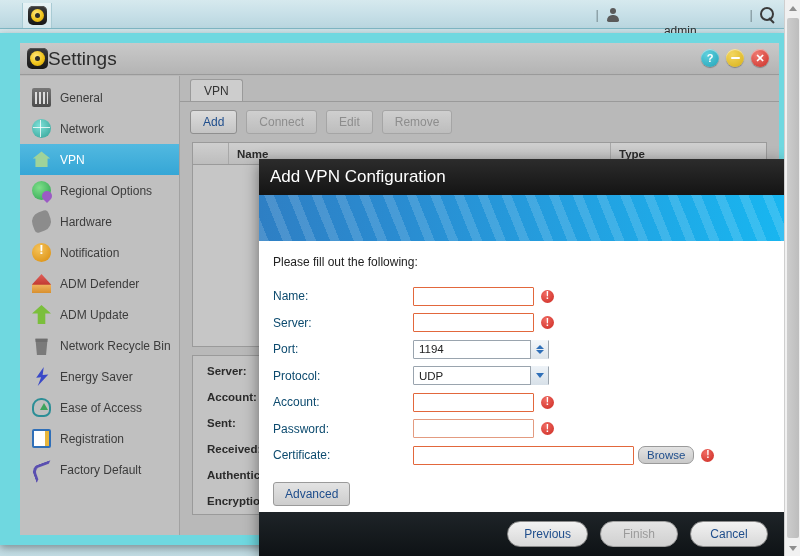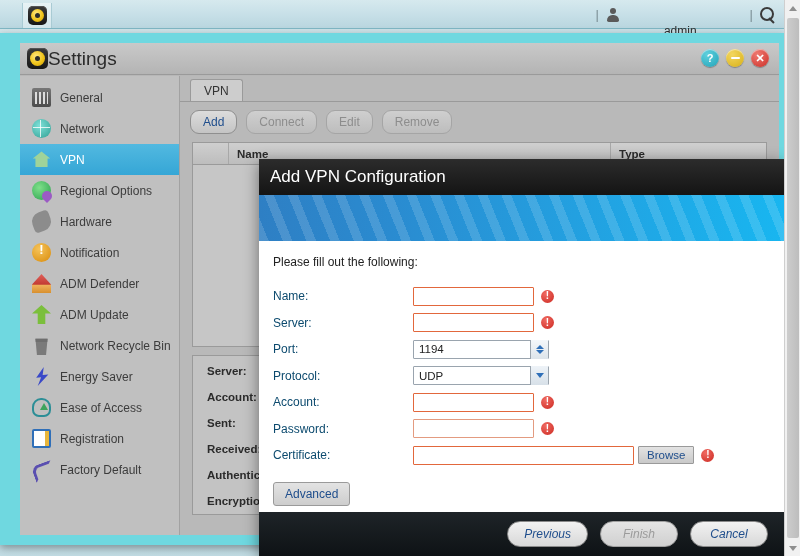--- a/index.html
+++ b/index.html
@@ -165,21 +165,21 @@
     height:26px; padding-left:10px; display:flex; align-items:flex-end;
     border-bottom:1px solid #9a9a9a;
   }
   .tab{
     background:#cdcdcd; border:1px solid #9a9a9a; border-bottom:none;
     border-radius:3px 3px 0 0; padding:4px 13px 3px; font-size:12px; color:#333;
   }
   #toolbar{ height:40px; display:flex; align-items:center; gap:9px; padding-left:10px; }
   .tbtn{
     background:linear-gradient(180deg,#dcdcdc,#c4c4c4);
-    border:1px solid #8f8f8f; border-radius:9px;
+    border:1px solid #8f8f8f; border-radius:3px;
     font-size:12px; color:#1e4d8c; padding:4px 12px; min-width:38px; text-align:center;
   }
   .tbtn.disabled{ color:#8d8d8d; background:linear-gradient(180deg,#cfcfcf,#bdbdbd); border-color:#a5a5a5; }
 
   #table{
     margin:0 12px; background:#c6c6c6;
     border:1px solid #9a9a9a; height:205px; position:relative; overflow:hidden;
   }
   #thead{ display:flex; height:22px; align-items:center;
     background:linear-gradient(180deg,#cfcfcf,#bdbdbd); border-bottom:1px solid #9a9a9a; }
@@ -246,35 +246,35 @@
      border-top:5px solid #2f6fb8; }
   .err{
     width:13px;height:13px;border-radius:50%;margin-left:7px;
     background:radial-gradient(circle at 36% 30%,#f06a62,#cc2a22);
     color:#fff;font-size:10px;font-weight:bold;display:flex;align-items:center;justify-content:center;
     line-height:1;
   }
   .browse{
     margin-left:4px; font-size:11.5px; color:#1e4d8c; padding:2px 8px;
     background:linear-gradient(180deg,#e3e3e3,#c9c9c9);
-    border:1px solid #9a9a9a; border-radius:1px;text-align:right;
+    border:1px solid #9a9a9a; border-radius:7px;text-align:right;
   }
   #adv{
     margin-top:13px; display:inline-block; font-size:12px; color:#1e4d8c;
     padding:4px 11px; background:linear-gradient(180deg,#e3e3e3,#cdcdcd);
     border:1px solid #9a9a9a; border-radius:3px;
   }
   #dlg-footer{
     position:absolute; left:0; bottom:0; width:100%; height:44px;
     background:linear-gradient(180deg,#1e2428 0%,#0e1215 100%);
     display:flex; align-items:center; justify-content:flex-end; gap:12px; padding-right:16px;
   }
   .dbtn{
     font-size:12px; color:#1e4d8c; padding:5px 16px; min-width:78px; text-align:center;
-    background:linear-gradient(180deg,#f2f2f2,#d8d8d8); border:1px solid #8a8a8a; border-radius:13px;font-style:italic;
+    background:linear-gradient(180deg,#f2f2f2,#d8d8d8); border:1px solid #8a8a8a; border-radius:13px;
   }
   .dbtn.disabled{ color:#9b9b9b; background:linear-gradient(180deg,#e4e4e4,#d0d0d0); border-color:#a0a0a0; }
 
   
   #pagescroll{
     position:absolute; right:0; top:0; width:16px; height:556px;
     background:#f1f1f1; border-left:1px solid #cfcfcf;
   }
   #pagescroll .arrow{
     height:16px; display:flex; align-items:center; justify-content:center;

